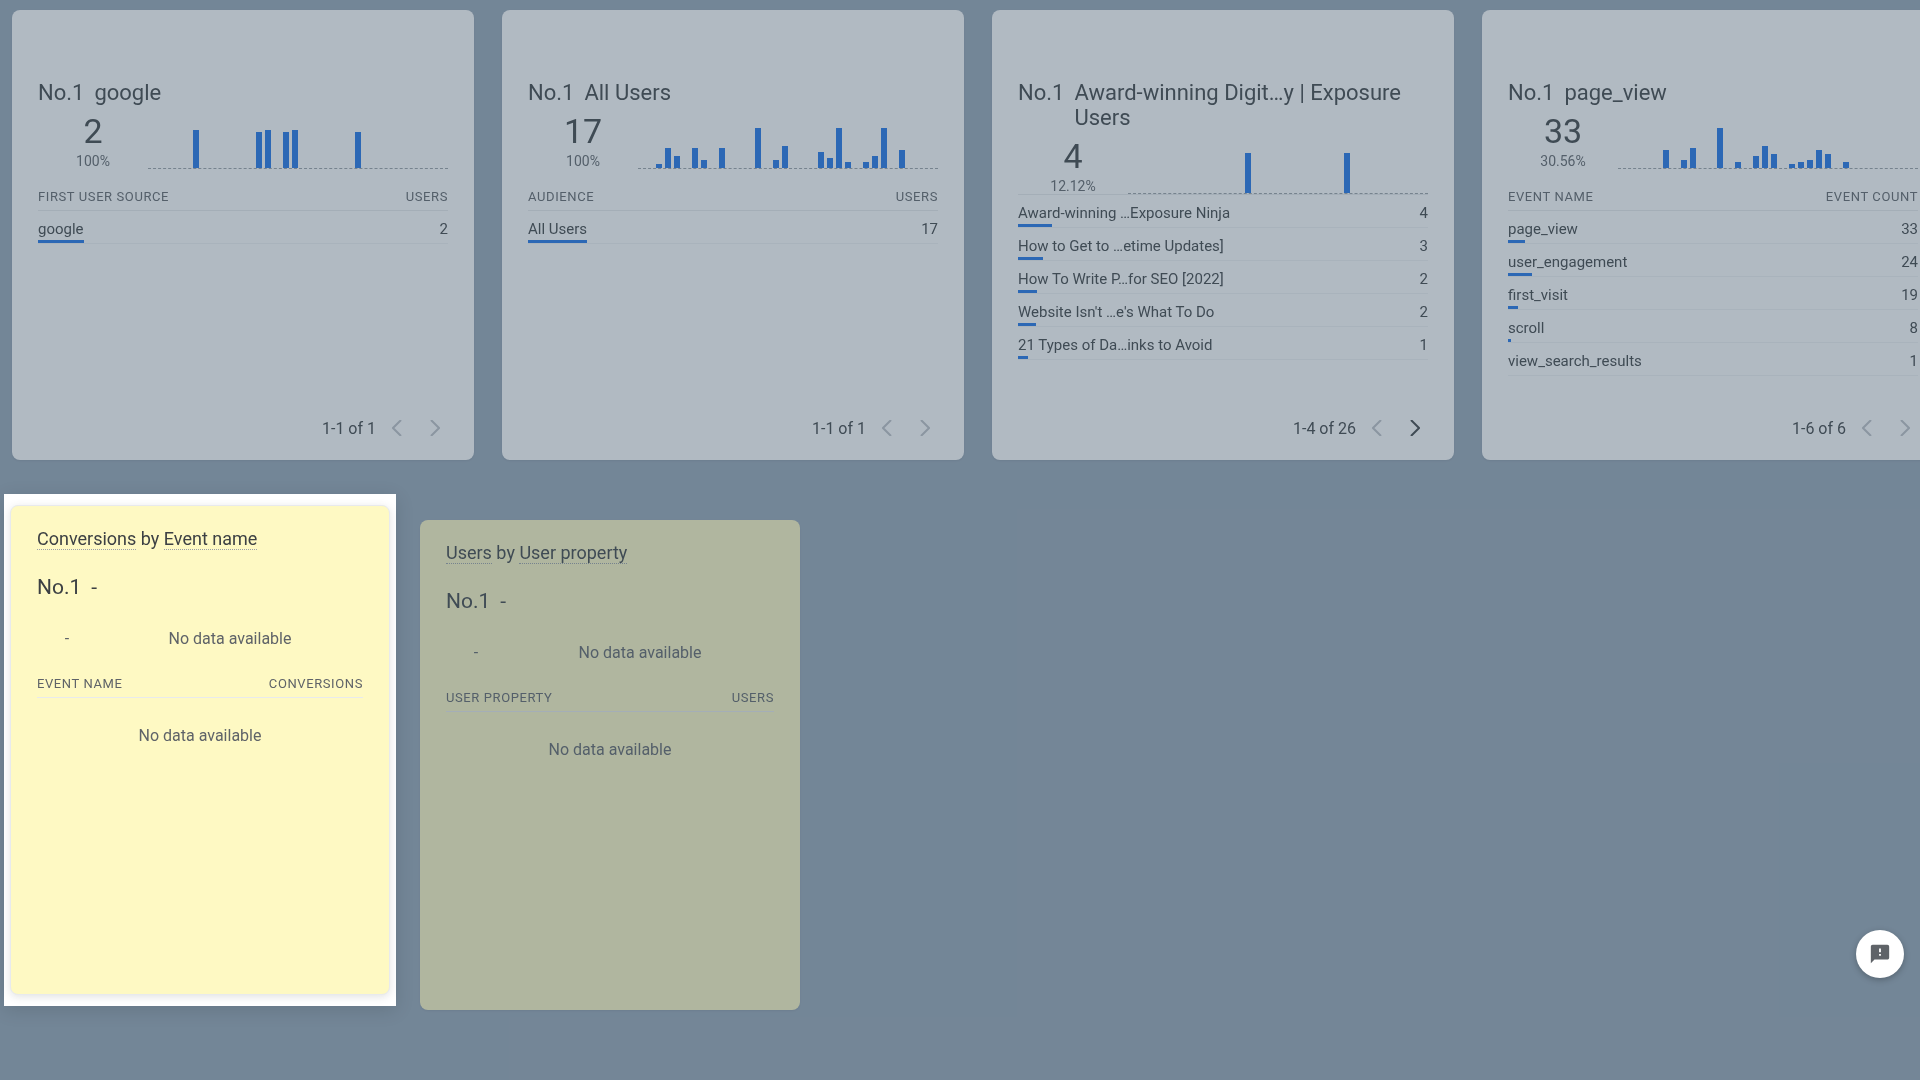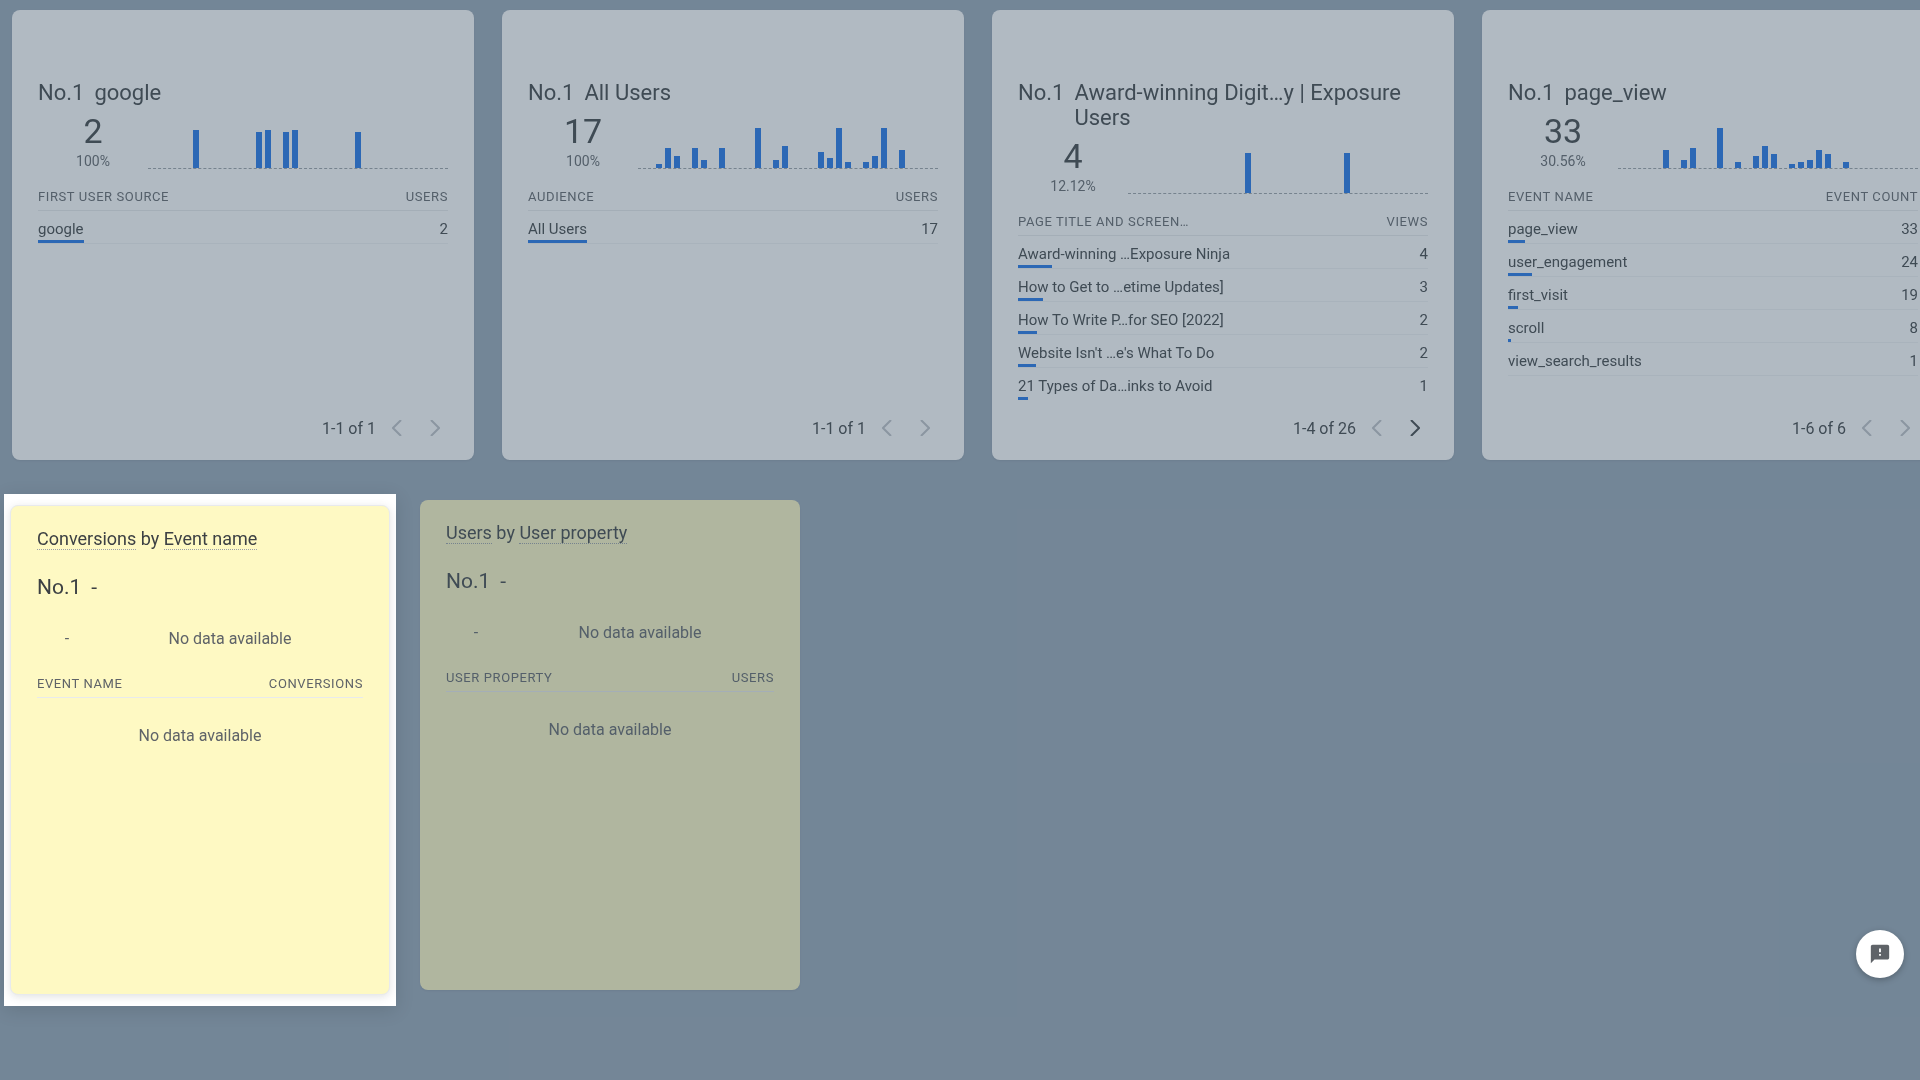--- a/index.html
+++ b/index.html
@@ -127,21 +127,21 @@
     display: flex; align-items: center; justify-content: center;
     color: #5f6368;
     cursor: pointer;
   }
   .pager .chev.disabled { color: #bdc1c6; cursor: default; }
   .chev svg { width: 12px; height: 16px; }
 
   
   .row2 {
     position: absolute;
-    top: 500px;
+    top: 520px;
     left: 12px;
     display: flex;
     gap: 28px;
     z-index: 1;
   }
   .card2 {
     background: #fef9c3;
     border-radius: 8px;
     box-shadow: 0 1px 2px rgba(0,0,0,0.08);
     padding: 22px 26px;
@@ -383,24 +383,20 @@
           <div class="bar" style="height:0px"></div>
           <div class="bar" style="height:0px"></div>
           <div class="bar" style="height:40px"></div>
           <div class="bar" style="height:0px"></div>
           <div class="bar" style="height:0px"></div>
           <div class="bar" style="height:0px"></div>
           <div class="bar" style="height:0px"></div>
           <div class="bar" style="height:0px"></div>
         </div>
       </div>
-      <div class="table-head">
-        <span>PAGE TITLE AND SCREEN…</span>
-        <span>VIEWS</span>
-      </div>
       <div class="rows">
         <div class="row">
           <span class="name">Award-winning …Exposure Ninja<span class="underline" style="width:16%"></span></span>
           <span class="val">4</span>
         </div>
         <div class="row">
           <span class="name">How to Get to …etime Updates]<span class="underline" style="width:12%"></span></span>
           <span class="val">3</span>
         </div>
         <div class="row">

